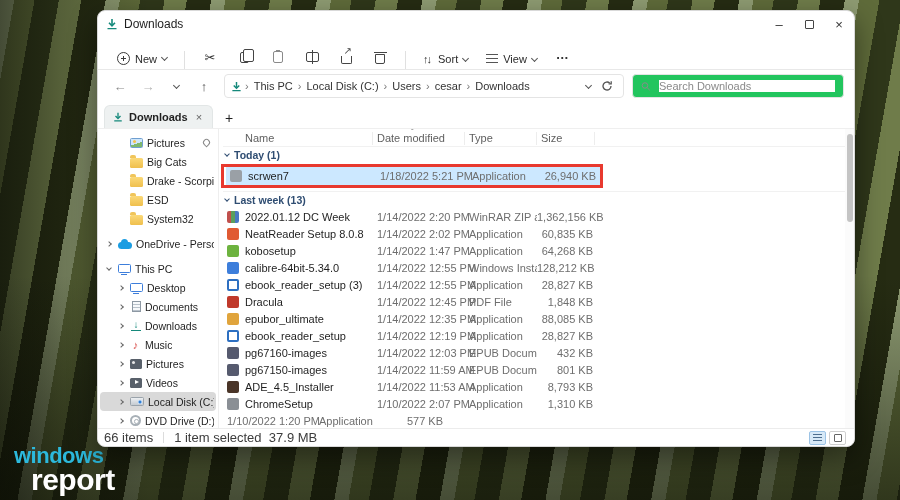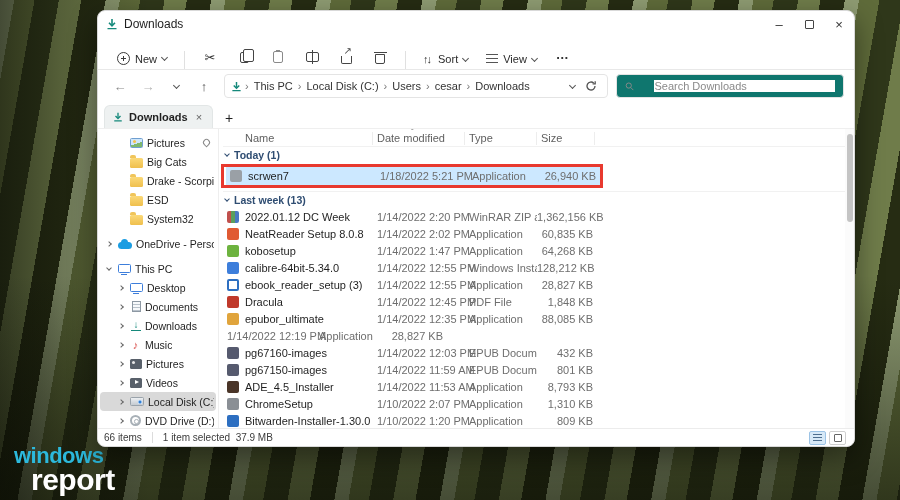--- a/index.html
+++ b/index.html
@@ -62,21 +62,21 @@
   .ic-viewlines { width:12px; height:10px; background:repeating-linear-gradient(to bottom, #555 0 1.5px, transparent 1.5px 4px); }
   .ic-more { font-weight:bold; font-size:13px; color:#333; letter-spacing:1px; margin-top:-6px; }
 
   
   .addrbar { height:32px; display:flex; align-items:center; padding:0 10px; gap:4px; flex:none; }
   .nav-ic { width:24px; height:24px; display:flex; align-items:center; justify-content:center; font-size:13px; border-radius:4px; }
   .crumb-box { flex:1; height:24px; border:1px solid #e4e4e4; border-radius:4px; display:flex; align-items:center; padding:0 6px; gap:2px; margin:0 4px; background:#fff; }
   .crumb { padding:2px 4px; color:#333; white-space:nowrap; }
   .crumb-sep { color:#777; padding:0 1px; }
   .crumb-tail { margin-left:auto; display:flex; align-items:center; gap:10px; padding-right:4px; }
-  .searchbox { width:228px; height:24px; border:1px solid #e4e4e4; border-radius:4px; display:flex; align-items:center; padding:0 8px; gap:20px; background:#0f766e; }
+  .searchbox { width:212px; height:24px; border:1px solid #e4e4e4; border-radius:4px; display:flex; align-items:center; padding:0 8px; gap:8px; background:#22c55e; }
   .searchbox input { border:none; outline:none; width:100%; font-size:11px; color:#333; font-family:"Liberation Sans", sans-serif; }
   .searchbox input::placeholder { color:#8a8a8a; }
 
   
   .tabrow { height:26px; display:flex; align-items:flex-end; padding:0 6px; gap:6px; flex:none; }
   .tab { display:flex; align-items:center; gap:6px; background:#eef1f1; border:1px solid #e2e6e6; border-bottom:none; border-radius:6px 6px 0 0; height:23px; padding:0 8px; }
   .tab-label { font-weight:bold; font-size:11px; color:#1f1f1f; }
   .tab-close { color:#666; font-size:11px; padding:0 2px; }
   .newtab { color:#1f1f1f; font-size:14px; padding:0 6px 2px; }
 
@@ -136,21 +136,21 @@
   .c-type { width:72px; color:#6e6e6e; padding-left:4px; white-space:nowrap; overflow:hidden; }
   .c-size { width:58px; color:#6e6e6e; text-align:right; padding-right:2px; white-space:nowrap; }
   .frow.rsel { background:#cce8ff; }
   .red-wrap { width:382px; border:3px solid #e8392f; margin:1px 0 2px -2px; padding-left:2px; }
   .red-wrap .frow { height:18px; }
 
   .vscroll { position:absolute; right:0; top:0; bottom:0; width:9px; background:#fbfbfb; }
   .vthumb { position:absolute; right:1.5px; top:5px; width:6px; height:88px; background:#c4c4c4; border-radius:3px; }
 
   
-  .statusbar { height:18px; border-top:1px solid #ececec; display:flex; align-items:center; padding:0 8px 0 6px; gap:10px; font-size:10px; color:#3c3c3c; flex:none; }
+  .statusbar { height:18px; border-top:1px solid #ececec; display:flex; align-items:center; padding:0 8px 0 6px; gap:10px; font-size:13px; color:#3c3c3c; flex:none; }
   .sb-sep { width:1px; height:11px; background:#dcdcdc; }
   .sb-right { margin-left:auto; display:flex; gap:3px; }
   .sb-btn { width:17px; height:14px; border:1px solid #cfcfcf; border-radius:2px; display:flex; align-items:center; justify-content:center; background:#fff; }
   .sb-btn.active { background:#d7e9f7; border-color:#9cc3e5; }
   .sb-lines { width:9px; height:8px; background:repeating-linear-gradient(to bottom,#4d6e8e 0 1.2px, transparent 1.2px 3px); }
   .sb-rect { width:8px; height:8px; border:1.2px solid #666; border-radius:1px; }
 
   .dl-svg { flex:none; }
 </style>
 </head>
@@ -462,20 +462,24 @@
             <div class="frow">
               <span class="c-name">
                 <span class="ficn" style="background: rgb(224, 164, 60);"></span>
                 <span class="fname">epubor_ultimate</span>
               </span>
               <span class="c-date">1/14/2022 12:35 PM</span>
               <span class="c-type">Application</span>
               <span class="c-size">88,085 KB</span>
             </div>
             <div class="frow">
+              <span class="c-name">
+                <span class="ficn" style="border: 2px solid rgb(45, 111, 193); background: rgb(255, 255, 255);"></span>
+                <span class="fname">ebook_reader_setup</span>
+              </span>
               <span class="c-date">1/14/2022 12:19 PM</span>
               <span class="c-type">Application</span>
               <span class="c-size">28,827 KB</span>
             </div>
             <div class="frow">
               <span class="c-name">
                 <span class="ficn" style="background: rgb(86, 90, 110);"></span>
                 <span class="fname">pg67160-images</span>
               </span>
               <span class="c-date">1/14/2022 12:03 PM</span>
@@ -503,27 +507,23 @@
             <div class="frow">
               <span class="c-name">
                 <span class="ficn" style="background: rgb(138, 143, 149);"></span>
                 <span class="fname">ChromeSetup</span>
               </span>
               <span class="c-date">1/10/2022 2:07 PM</span>
               <span class="c-type">Application</span>
               <span class="c-size">1,310 KB</span>
             </div>
             <div class="frow">
-              <span class="c-name">
-                <span class="ficn" style="background: rgb(45, 111, 193);"></span>
-                <span class="fname">Bitwarden-Installer-1.30.0</span>
-              </span>
               <span class="c-date">1/10/2022 1:20 PM</span>
               <span class="c-type">Application</span>
-              <span class="c-size">809 KB</span>
+              <span class="c-size">577 KB</span>
             </div>
           </div>
         </div>
       <div class="vscroll">
           <div class="vthumb"></div>
         </div>
     </div>
   </div>
 
   <div class="statusbar">

